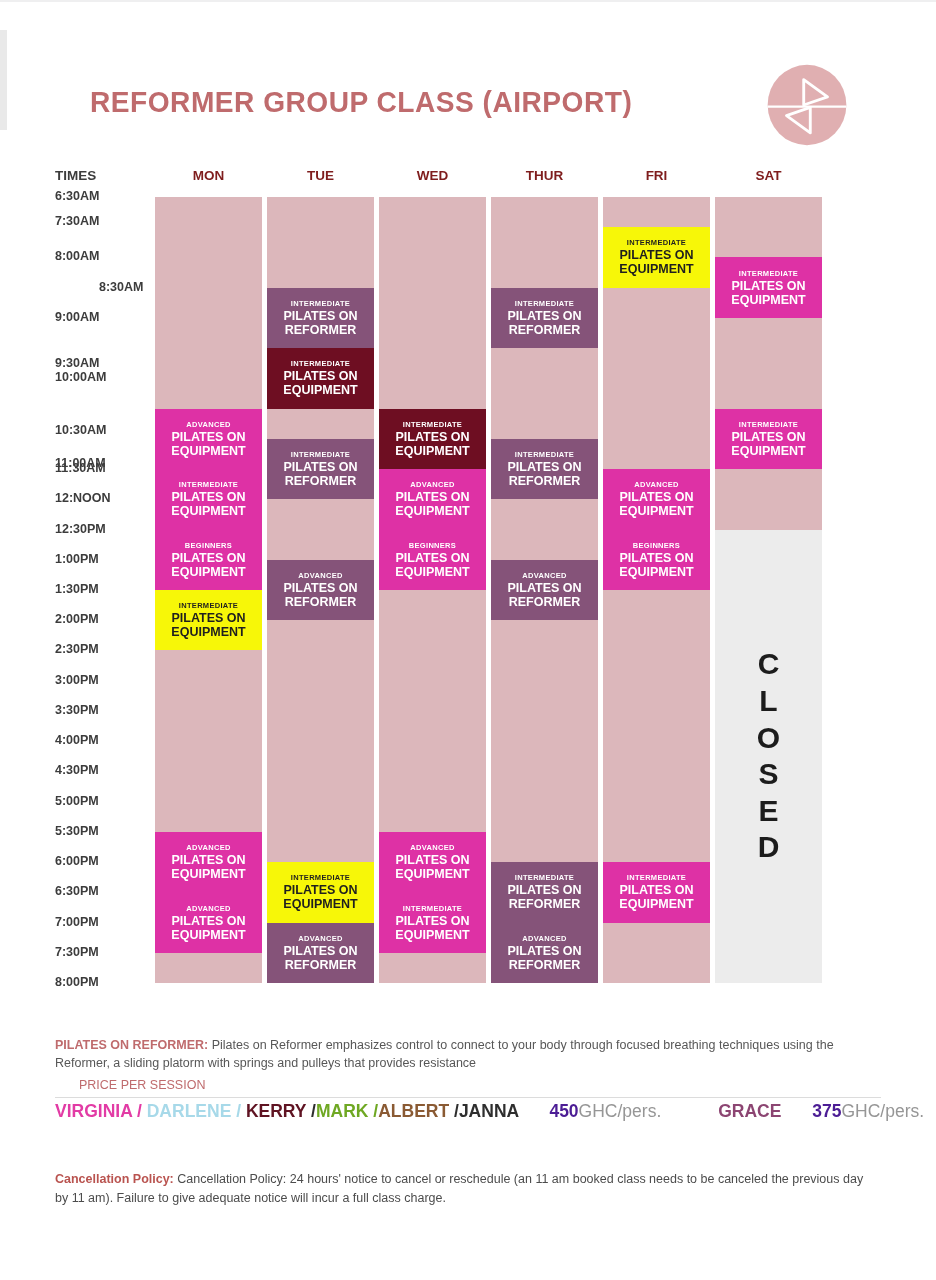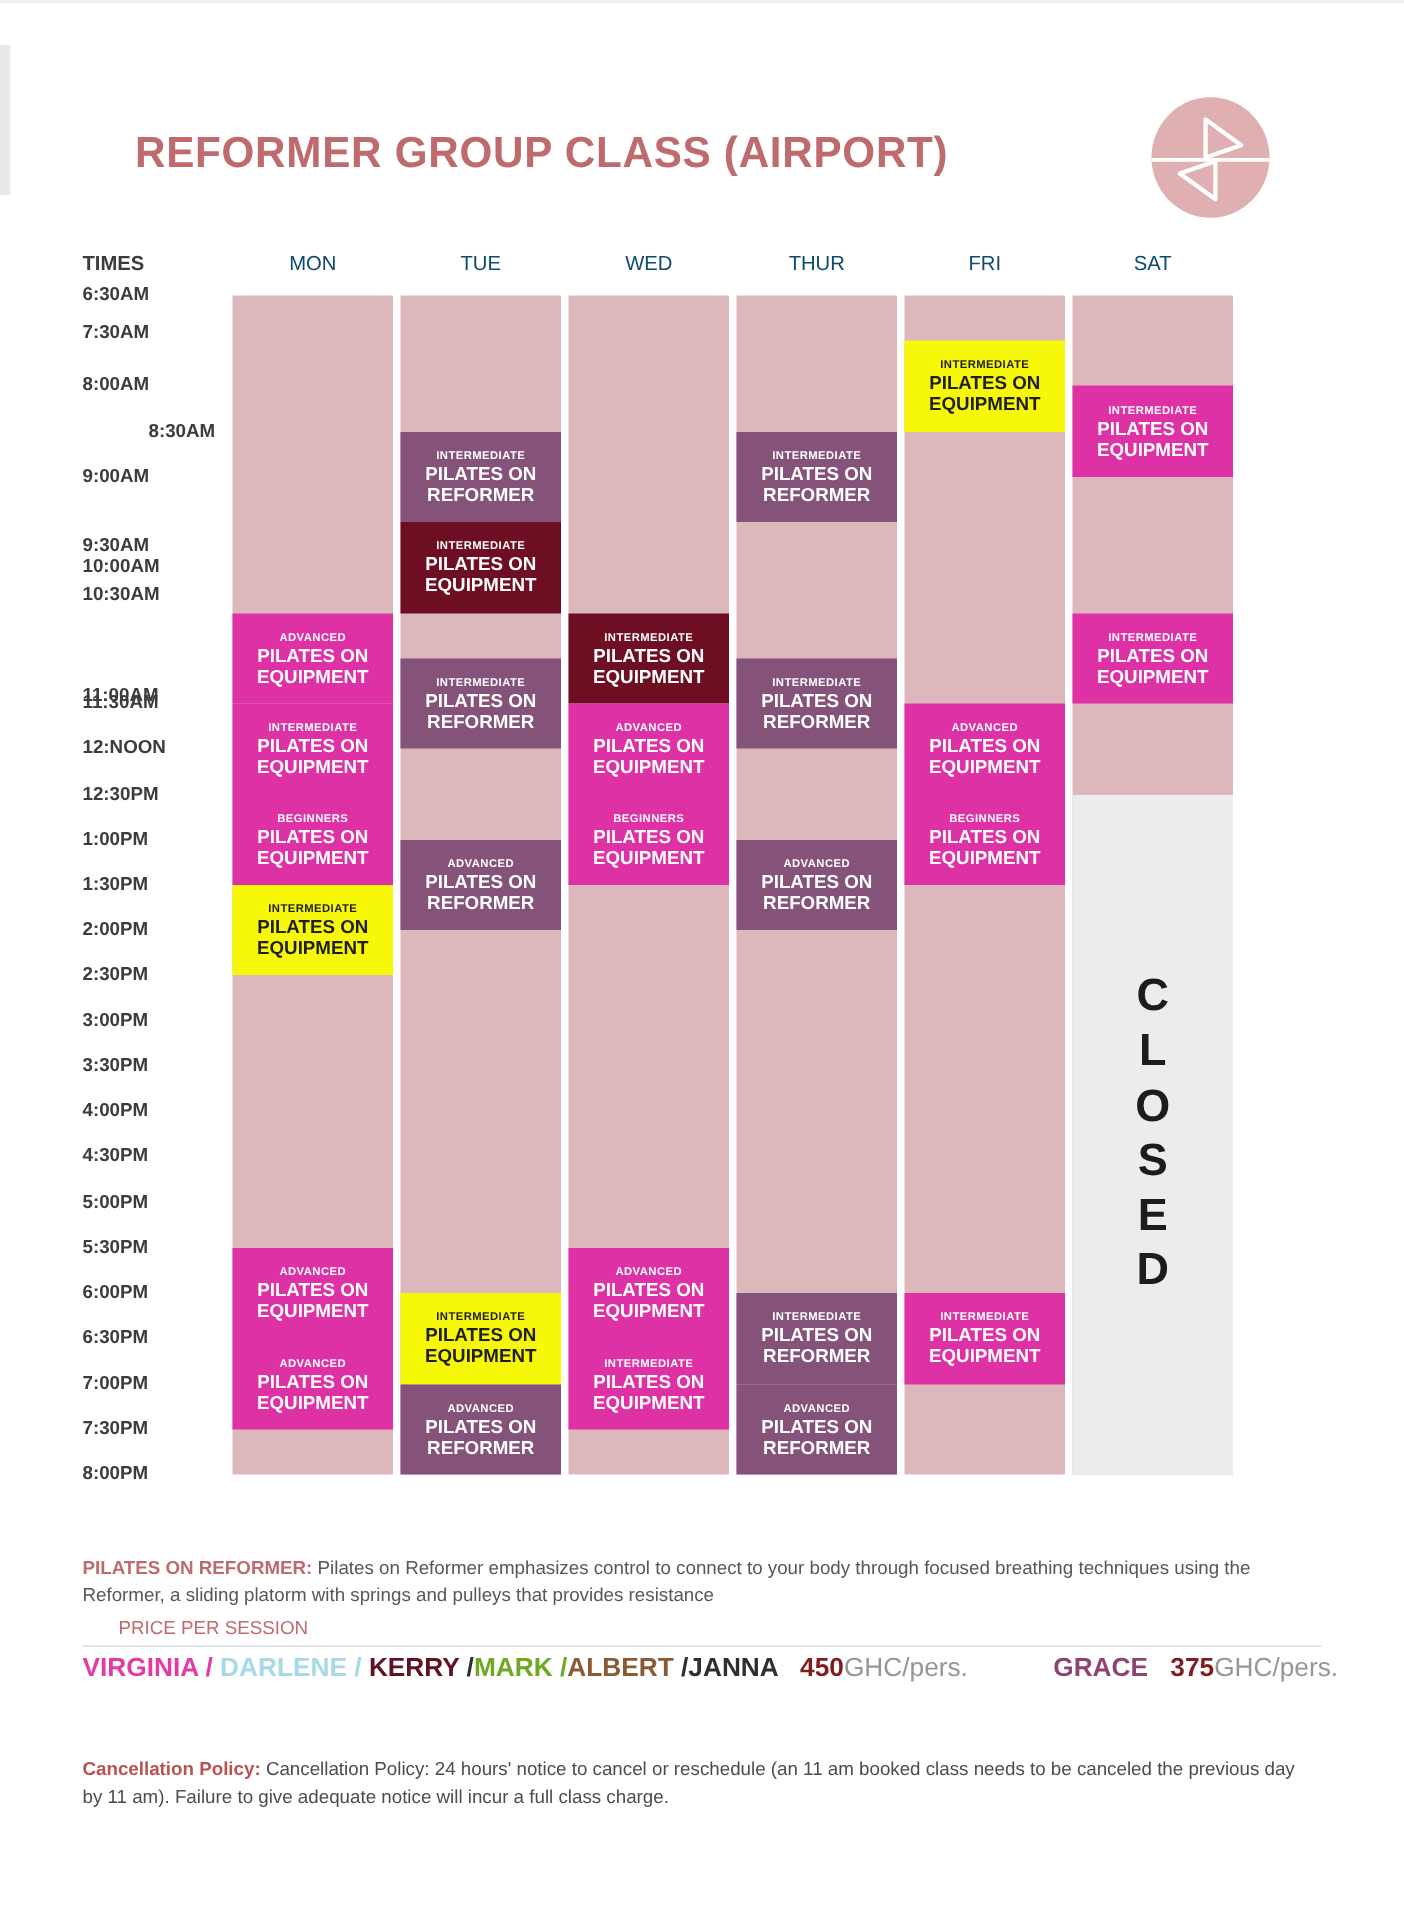--- a/index.html
+++ b/index.html
@@ -6,36 +6,36 @@
   .page{position:relative;width:936px;height:1280px;background:#ffffff;overflow:hidden;
         font-family:"Liberation Sans",sans-serif;}
   .scan-top{position:absolute;left:0;top:0;width:936px;height:2px;background:#efeff0;}
   .scan-left{position:absolute;left:0;top:30px;width:7px;height:100px;background:#e9e9e9;}
 
   .title{position:absolute;left:90px;top:86px;font-size:29px;font-weight:bold;color:#bf6b6d;
          transform:scaleX(.97);transform-origin:left;letter-spacing:0.5px;white-space:nowrap;}
   .logo{position:absolute;left:766px;top:62px;}
 
   .timehdr{position:absolute;left:55px;top:168px;font-size:13.5px;font-weight:bold;color:#3c3c3c;}
-  .hdr{position:absolute;top:168px;width:107px;font-size:13.5px;font-weight:normal;color:#0c4a6e;text-align:center;}
+  .hdr{position:absolute;top:168px;width:107px;font-size:13.5px;font-weight:bold;color:#7f1d1d;text-align:center;}
   .tlabel{position:absolute;left:55px;font-size:12.5px;font-weight:bold;color:#3c3c3c;white-space:nowrap;}
   .col{position:absolute;width:107px;}
   .block{position:absolute;width:107px;display:flex;flex-direction:column;align-items:center;
          justify-content:center;text-align:center;}
   .block .lvl{font-size:7.5px;font-weight:bold;letter-spacing:.3px;text-align:right;}
   .block .nm{font-size:12.5px;font-weight:bold;line-height:1.12;width:96px;margin-top:1px;}
   .closed{position:absolute;width:107px;display:flex;align-items:center;justify-content:center;}
   .closed span{font-size:30px;font-weight:bold;color:#1c1c1c;line-height:1.22;white-space:pre-line;text-align:center;}
 
   .info{position:absolute;left:55px;top:1036px;width:800px;font-size:12.5px;line-height:1.45;color:#575757;}
   .info .lbl{color:#bf6b6d;font-weight:bold;}
   .priceh{position:absolute;left:55px;top:1078px;font-size:12.5px;color:#bf6b6d;margin-left:24px;}
   .rule{position:absolute;left:55px;top:1097px;width:826px;height:1px;background:#dcdcdc;}
   .names{position:absolute;left:55px;top:1101px;font-size:17.5px;font-weight:bold;color:#2e2e2e;white-space:nowrap;}
-  .names .amt{color:#7f1d1d;margin-left:10px;}
+  .names .amt{color:#4c1d95;margin-left:26px;}
   .names .unit{font-weight:normal;color:#969696;}
   .names .grace{margin-left:52px;}
   .cancel{position:absolute;left:55px;top:1170px;width:812px;font-size:12.5px;line-height:1.5;color:#4c4c4c;}
   .cancel .lbl{color:#b9534f;font-weight:bold;}
 </style>
 </head>
 <body>
 
 <div class="page" id="pg">
   <div class="scan-top"></div>
@@ -71,21 +71,21 @@
   <div class="cancel">
     <span class="lbl">Cancellation Policy:</span><span> Cancellation Policy: 24 hours' notice to cancel or reschedule (an 11 am booked class needs to be canceled the previous day by 11 am). Failure to give adequate notice will incur a full class charge.</span>
   </div>
 <div class="tlabel" style="top: 189px;">6:30AM</div>
     <div class="tlabel" style="top: 214px;">7:30AM</div>
     <div class="tlabel" style="top: 249.462px;">8:00AM</div>
     <div class="tlabel" style="top: 279.692px; margin-left: 44px;">8:30AM</div>
     <div class="tlabel" style="top: 309.923px;">9:00AM</div>
     <div class="tlabel" style="top: 340.154px; margin-top: 16px;">9:30AM</div>
     <div class="tlabel" style="top: 370.385px;">10:00AM</div>
-    <div class="tlabel" style="top: 389px;">10:30AM</div>
+    <div class="tlabel" style="top: 423px;">10:30AM</div>
     <div class="tlabel" style="top: 428px; margin-top: 28px;">11:00AM</div>
     <div class="tlabel" style="top: 461.077px;">11:30AM</div>
     <div class="tlabel" style="top: 491.308px;">12:NOON</div>
     <div class="tlabel" style="top: 521.538px;">12:30PM</div>
     <div class="tlabel" style="top: 551.769px;">1:00PM</div>
     <div class="tlabel" style="top: 582px;">1:30PM</div>
     <div class="tlabel" style="top: 612.231px;">2:00PM</div>
     <div class="tlabel" style="top: 642.462px;">2:30PM</div>
     <div class="tlabel" style="top: 672.692px;">3:00PM</div>
     <div class="tlabel" style="top: 702.923px;">3:30PM</div>

